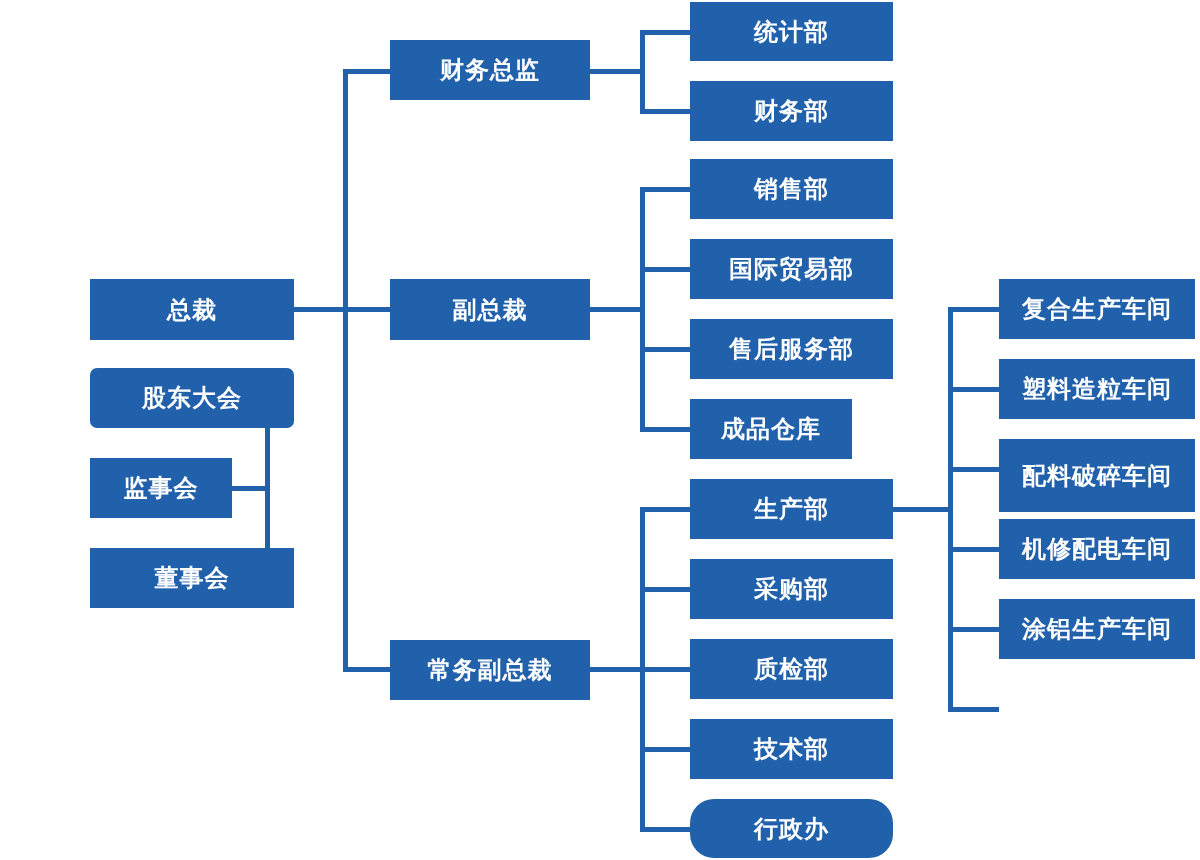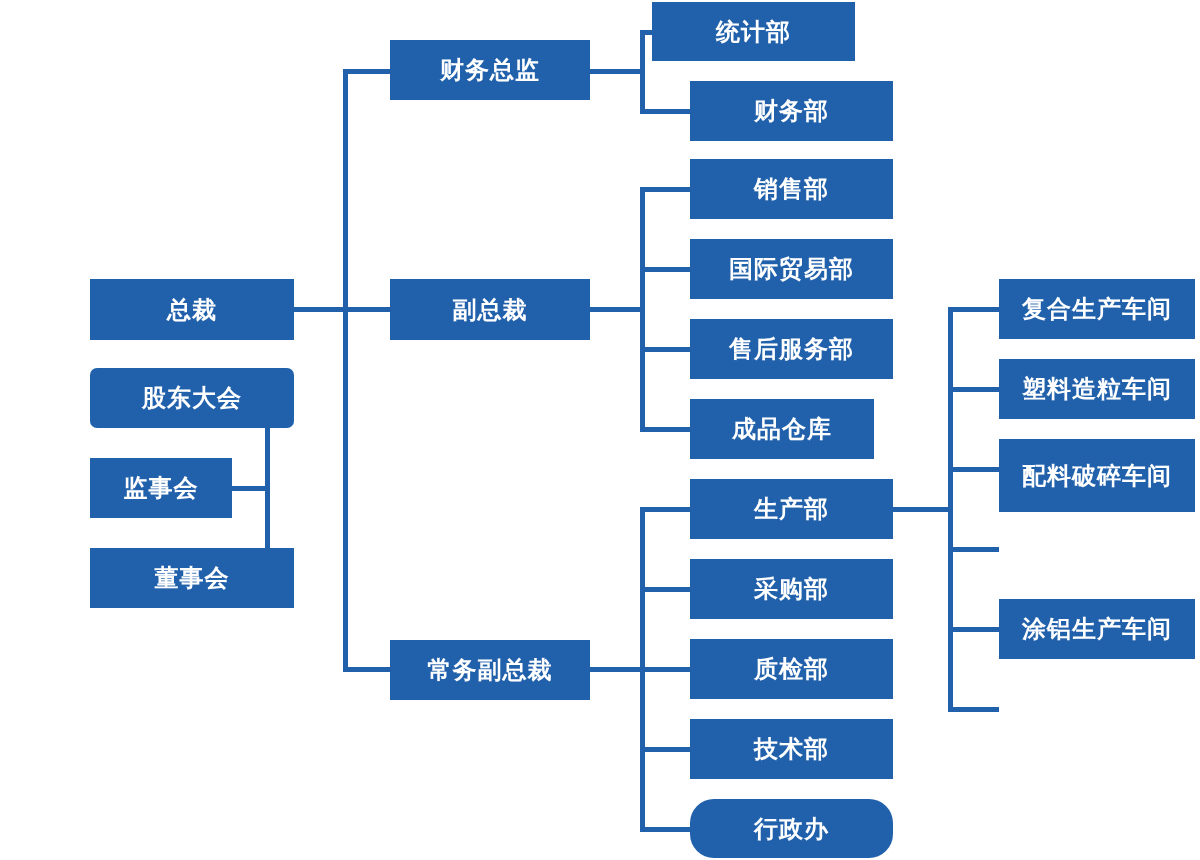--- a/index.html
+++ b/index.html
@@ -82,36 +82,36 @@
     </div>
     <div class="node" style="left: 390px; top: 40px; width: 200px; height: 60px;">
       <span class="node-label">财务总监</span>
     </div>
     <div class="node" style="left: 390px; top: 279px; width: 200px; height: 61px;">
       <span class="node-label">副总裁</span>
     </div>
     <div class="node" style="left: 390px; top: 640px; width: 200px; height: 60px;">
       <span class="node-label">常务副总裁</span>
     </div>
-    <div class="node" style="left: 652px; top: 2px; width: 203px; height: 59px;">
+    <div class="node" style="left: 690px; top: 2px; width: 203px; height: 59px;">
       <span class="node-label">统计部</span>
     </div>
     <div class="node" style="left: 690px; top: 81px; width: 203px; height: 60px;">
       <span class="node-label">财务部</span>
     </div>
     <div class="node" style="left: 690px; top: 159px; width: 203px; height: 60px;">
       <span class="node-label">销售部</span>
     </div>
     <div class="node" style="left: 690px; top: 319px; width: 203px; height: 60px;">
       <span class="node-label">售后服务部</span>
     </div>
     <div class="node" style="left: 690px; top: 239px; width: 203px; height: 60px;">
       <span class="node-label">国际贸易部</span>
     </div>
-    <div class="node" style="left: 690px; top: 399px; width: 184px; height: 60px; align-items: center;">
+    <div class="node" style="left: 690px; top: 399px; width: 162px; height: 60px; align-items: center;">
       <span class="node-label">成品仓库</span>
     </div>
     <div class="node" style="left: 690px; top: 479px; width: 203px; height: 60px;">
       <span class="node-label">生产部</span>
     </div>
     <div class="node" style="left: 690px; top: 559px; width: 203px; height: 60px;">
       <span class="node-label">采购部</span>
     </div>
     <div class="node" style="left: 690px; top: 639px; width: 203px; height: 60px;">
       <span class="node-label">质检部</span>
@@ -124,16 +124,19 @@
     </div>
     <div class="node" style="left: 999px; top: 279px; width: 196px; height: 60px;">
       <span class="node-label">复合生产车间</span>
     </div>
     <div class="node" style="left: 999px; top: 359px; width: 196px; height: 60px;">
       <span class="node-label">塑料造粒车间</span>
     </div>
     <div class="node" style="left: 999px; top: 439px; width: 196px; height: 73px;">
       <span class="node-label">配料破碎车间</span>
     </div>
+    <div class="node" style="left: 999px; top: 519px; width: 196px; height: 60px;">
+      <span class="node-label">机修配电车间</span>
+    </div>
     <div class="node" style="left: 999px; top: 599px; width: 196px; height: 60px;">
       <span class="node-label">涂铝生产车间</span>
     </div>
   </div>
 
 </body></html>

